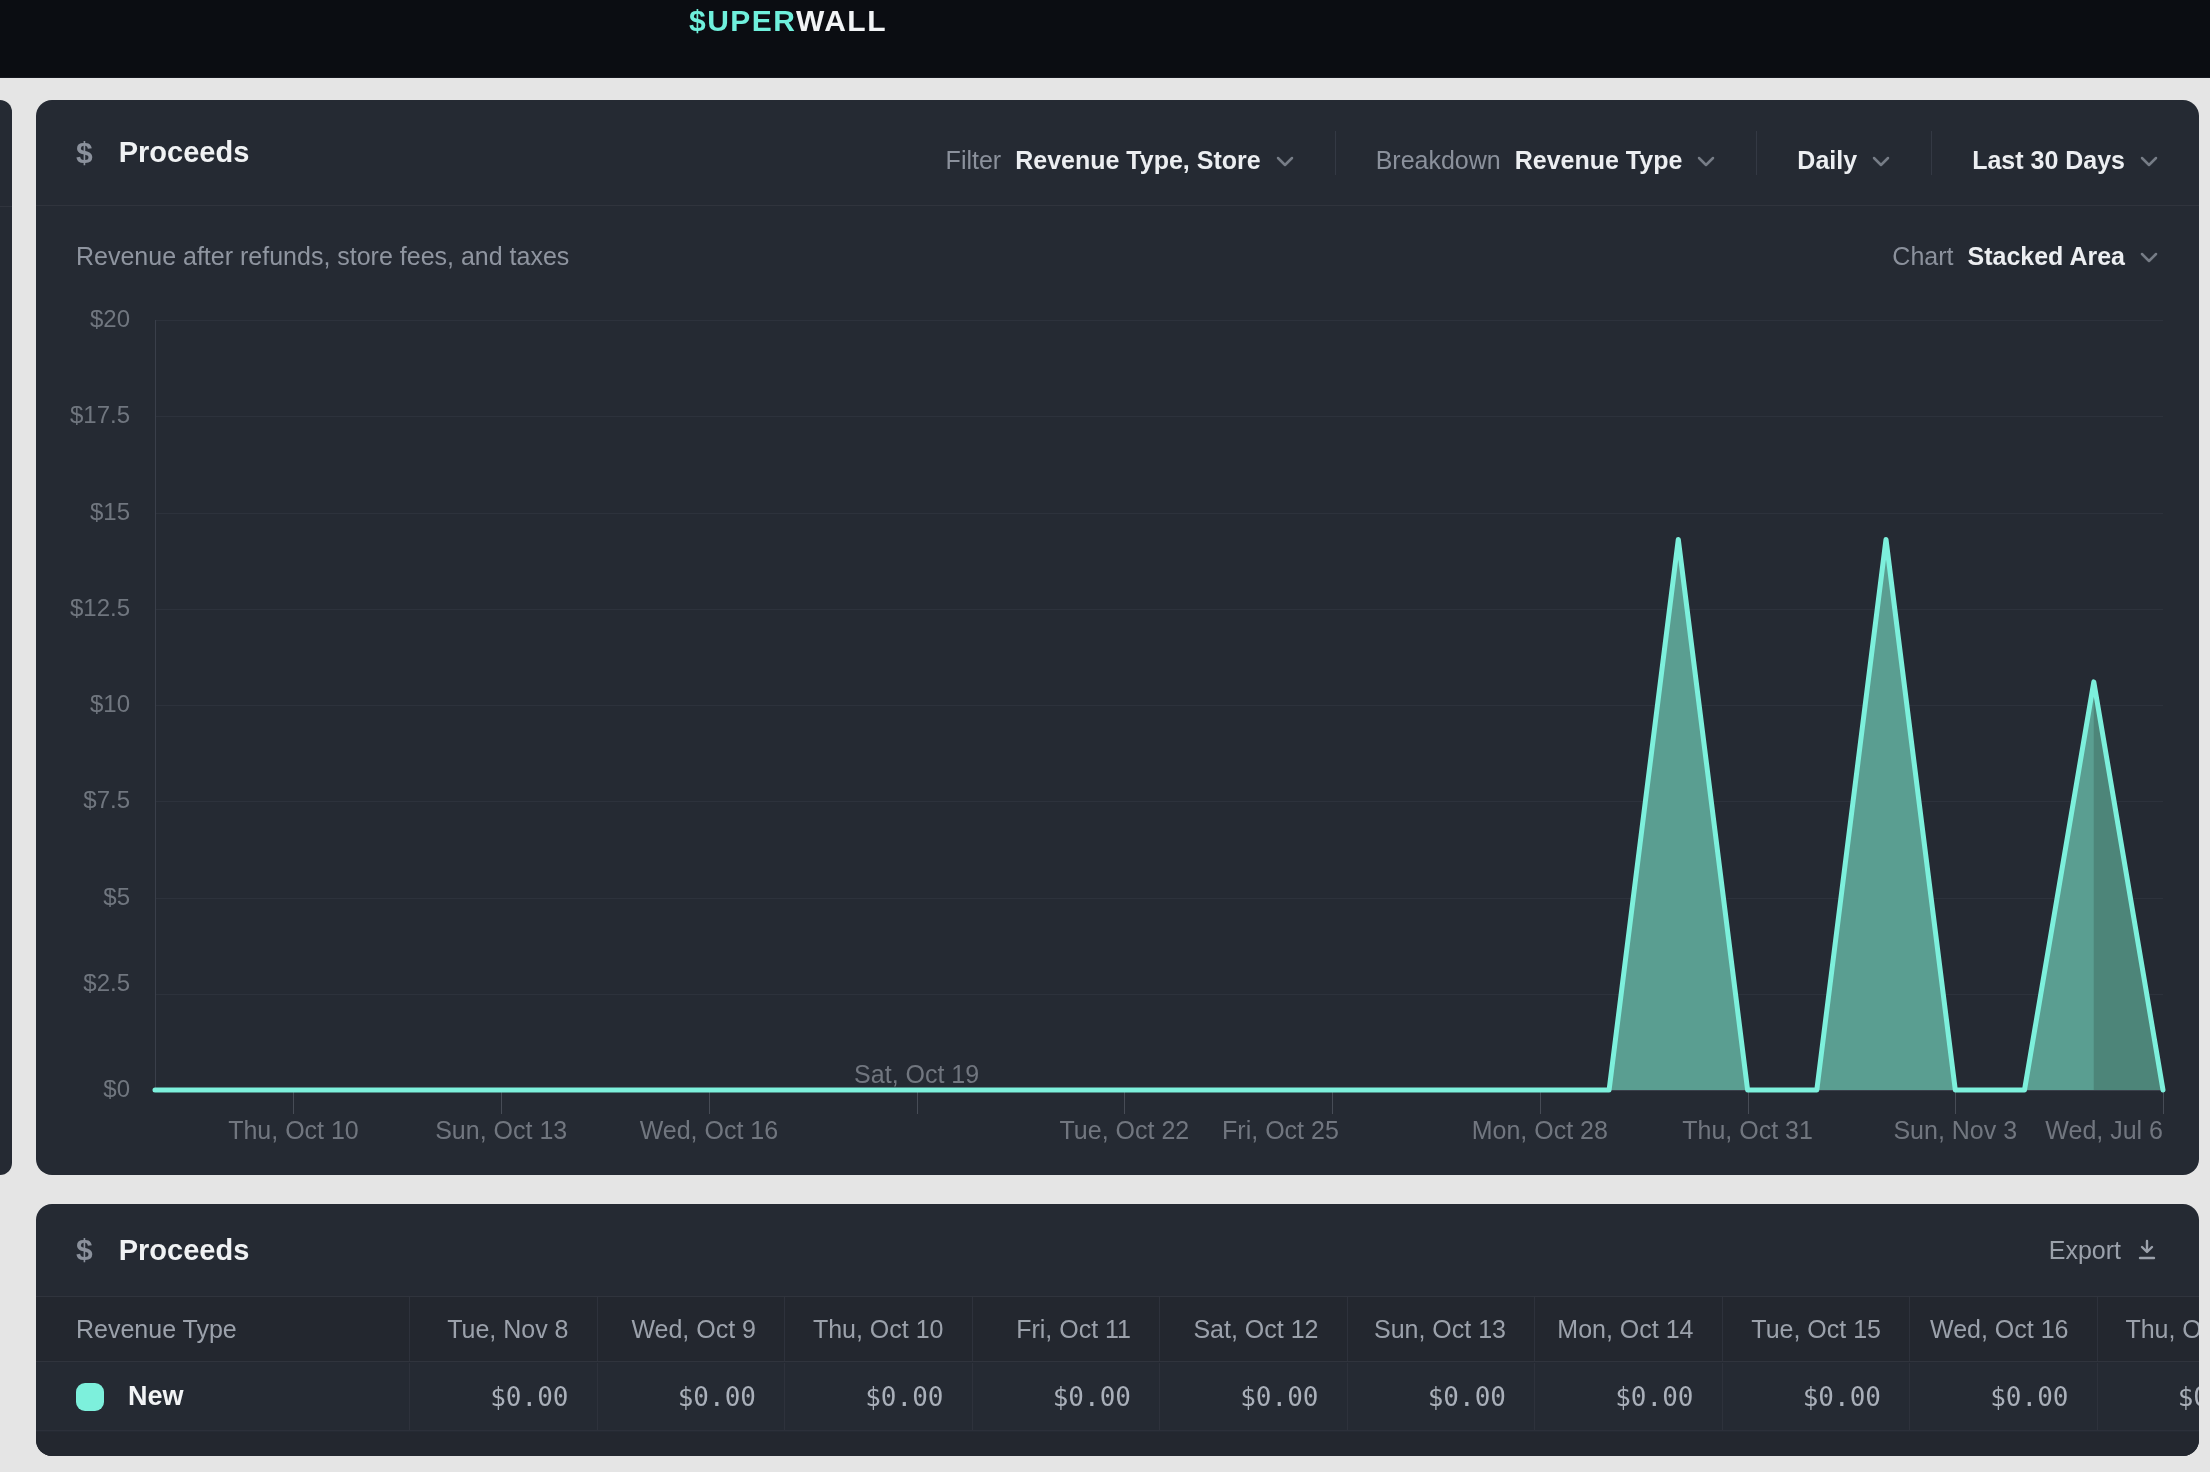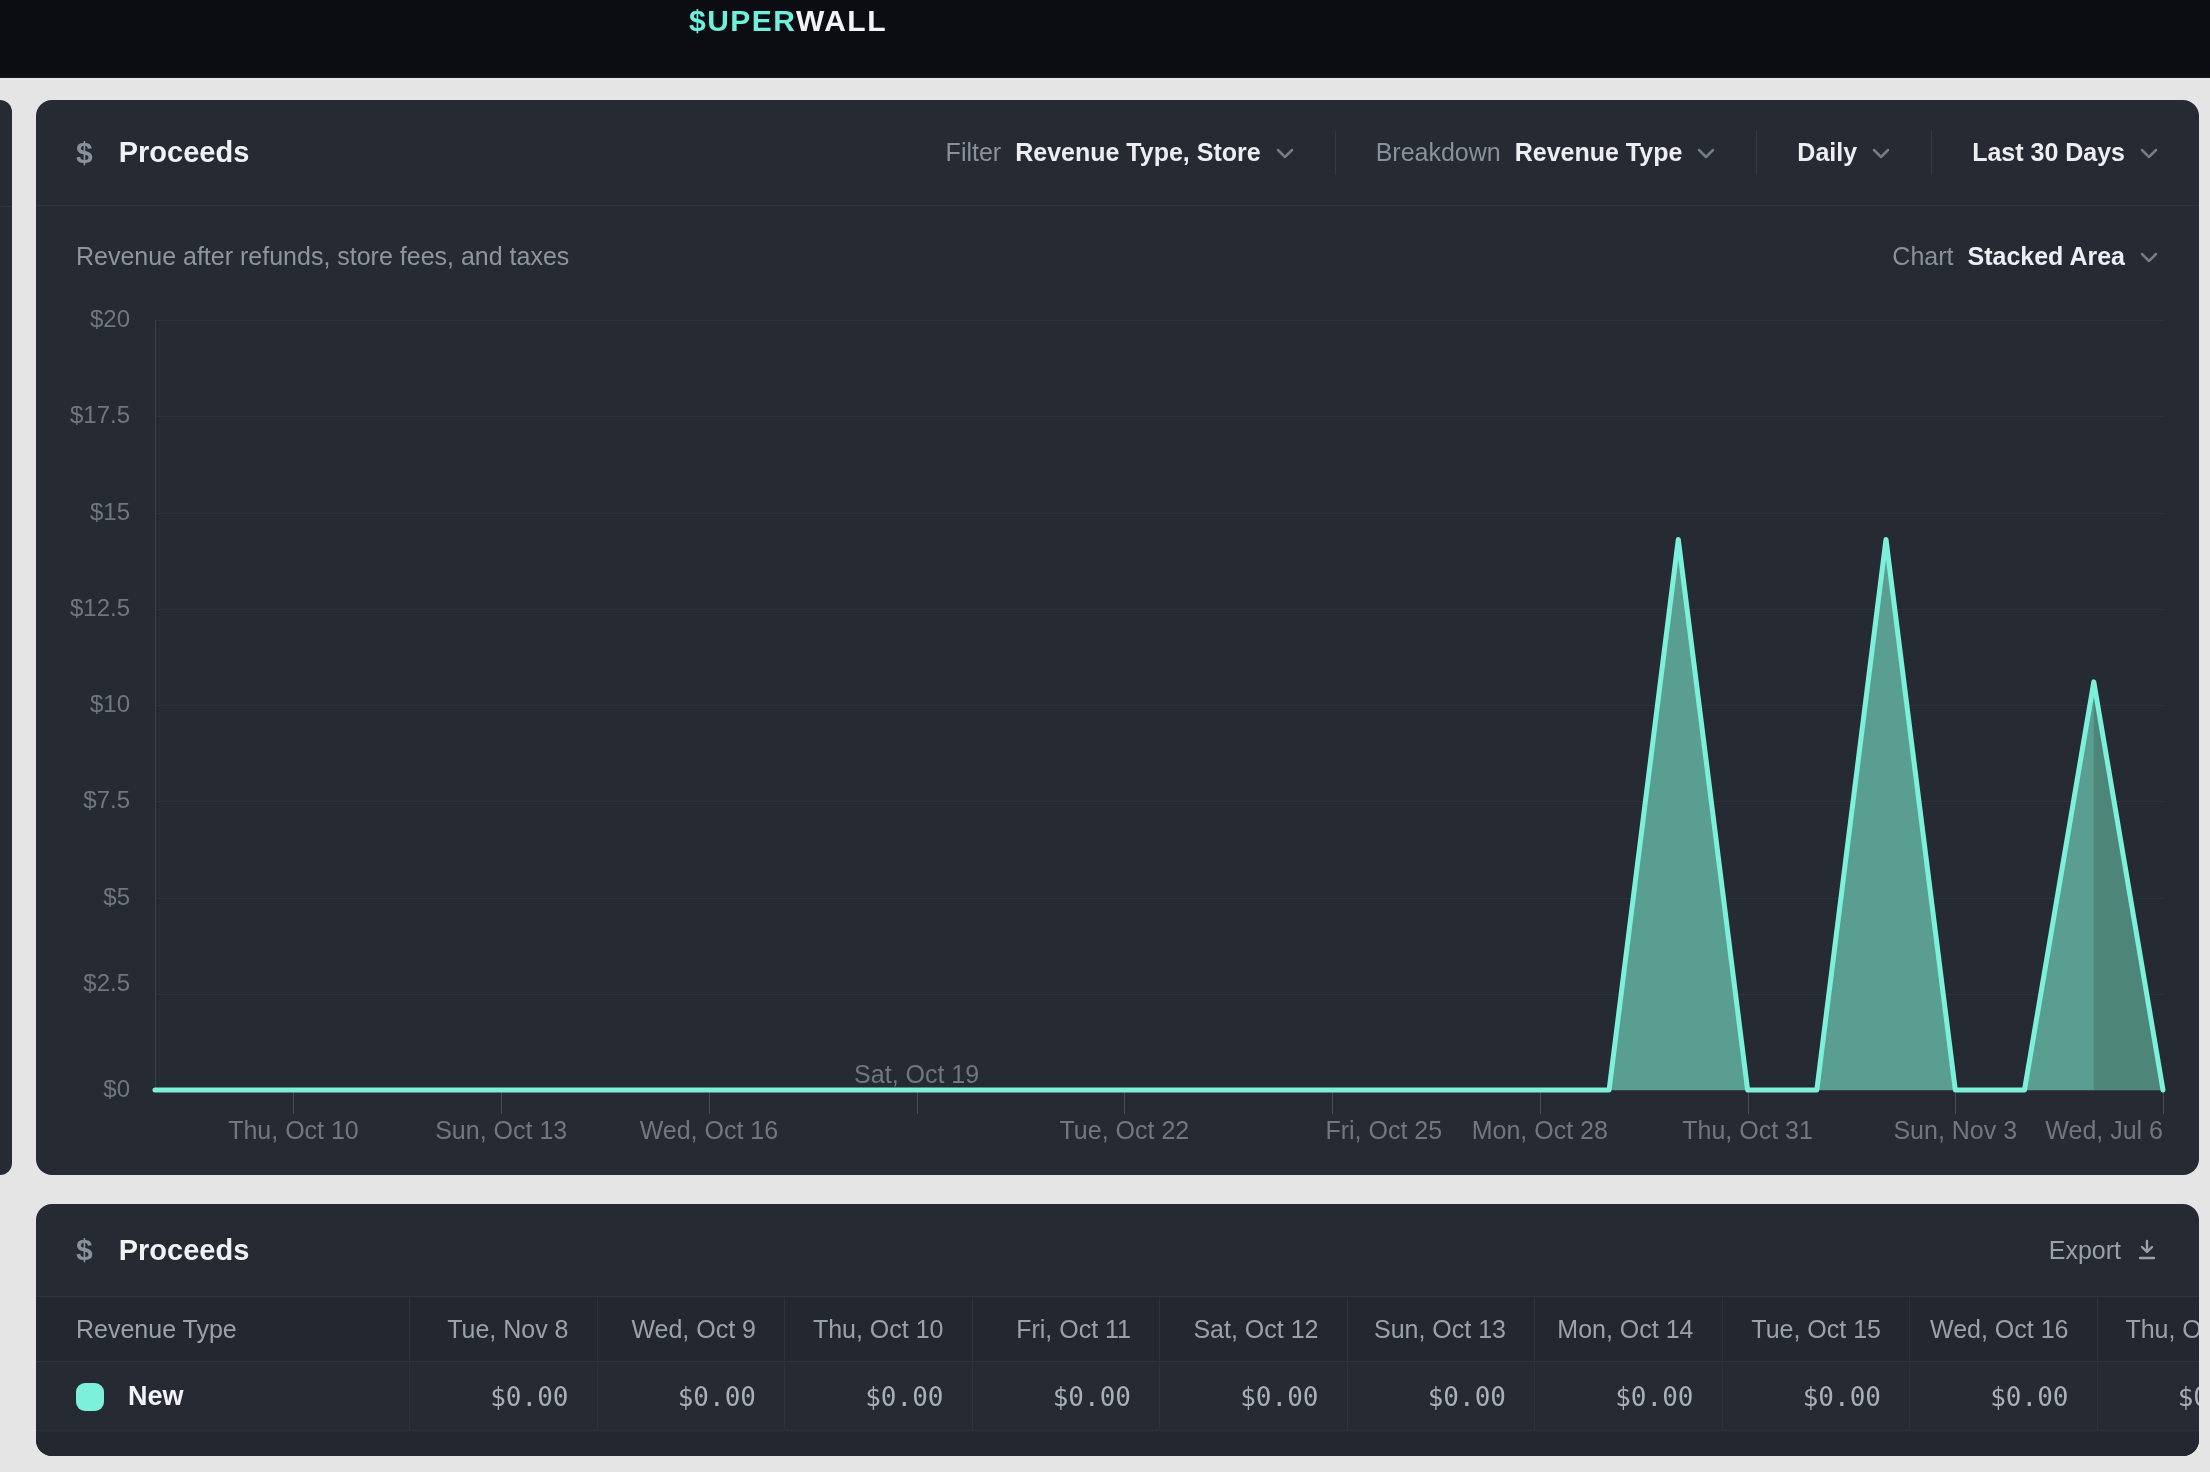--- a/index.html
+++ b/index.html
@@ -19,21 +19,21 @@
 
   .card1 { left:36px; top:100px; width:2163px; height:1075px; }
   .card2 { left:36px; top:1204px; width:2163px; height:252px; }
 
   .card-header { position:absolute; left:0; top:0; width:100%; height:106px; display:flex; align-items:center; justify-content:space-between; padding:0 40px; border-bottom:1px solid #30343D; }
   .card2 .card-header { height:92px; border-bottom:none; }
   .header-left { display:flex; align-items:center; gap:26px; }
   .dollar-ic { color:#8B919C; font-size:30px; font-weight:600; }
   .card-title { color:#F0F2F4; font-size:29px; font-weight:700; }
 
-  .controls { display:flex; align-items:center; gap:40px; }
+  .controls { display:flex; align-items:flex-end; gap:40px; }
   .ctrl { display:flex; align-items:center; gap:14px; cursor:pointer; }
   .ctrl-label { color:#8B919C; font-size:25px; }
   .ctrl-value { color:#ECEEF1; font-size:25px; font-weight:600; }
   .vsep { width:1px; height:44px; background:#343944; }
   .chev { margin-top:3px; }
 
   .subrow { position:absolute; left:0; top:106px; width:100%; height:100px; display:flex; align-items:center; justify-content:space-between; padding:0 40px; }
   .subtitle { color:#8F95A0; font-size:25px; }
 
   
@@ -151,21 +151,21 @@
         <div class="xlab" style="top: 1016px; left: 147.483px; text-align: center;">Thu, Oct 10</div>
         <div class="xtick" style="left: 465.207px; top: 990px;"></div>
         <div class="xlab" style="top: 1016px; left: 355.207px; text-align: center;">Sun, Oct 13</div>
         <div class="xtick" style="left: 672.931px; top: 990px;"></div>
         <div class="xlab" style="top: 1016px; left: 562.931px; text-align: center;">Wed, Oct 16</div>
         <div class="xtick" style="left: 880.655px; top: 990px;"></div>
         <div class="xlab" style="top: 960px; left: 770.655px; text-align: center;">Sat, Oct 19</div>
         <div class="xtick" style="left: 1088.38px; top: 990px;"></div>
         <div class="xlab" style="top: 1016px; left: 978.379px; text-align: center;">Tue, Oct 22</div>
         <div class="xtick" style="left: 1296.1px; top: 990px;"></div>
-        <div class="xlab" style="top: 1016px; left: 1186.1px; text-align: right;">Fri, Oct 25</div>
+        <div class="xlab" style="top: 1016px; left: 1186.1px; text-align: left;">Fri, Oct 25</div>
         <div class="xtick" style="left: 1503.83px; top: 990px;"></div>
         <div class="xlab" style="top: 1016px; left: 1393.83px; text-align: center;">Mon, Oct 28</div>
         <div class="xtick" style="left: 1711.55px; top: 990px;"></div>
         <div class="xlab" style="top: 1016px; left: 1601.55px; text-align: center;">Thu, Oct 31</div>
         <div class="xtick" style="left: 1919.28px; top: 990px;"></div>
         <div class="xlab" style="top: 1016px; left: 1809.28px; text-align: center;">Sun, Nov 3</div>
         <div class="xtick" style="left: 2127px; top: 990px;"></div>
         <div class="xlab" style="top: 1016px; left: 1907px; text-align: right;">Wed, Jul 6</div>
         <svg width="2008" height="770" viewBox="0 0 2008 770" class="plot-svg" style="left: 119px; top: 220px;">
           <polygon points="0,770 0,770 69.2,770 138.5,770 207.7,770 277,770 346.2,770 415.4,770 484.7,770 553.9,770 623.2,770 692.4,770 761.7,770 830.9,770 900.1,770 969.4,770 1038.6,770 1107.9,770 1177.1,770 1246.3,770 1315.6,770 1384.8,770 1454.1,770 1523.3,219.4 1592.6,770 1661.8,770 1731,219.4 1800.3,770 1869.5,770 1938.8,361.9 2008,770 2008,770" fill="#5A9E91"></polygon>

